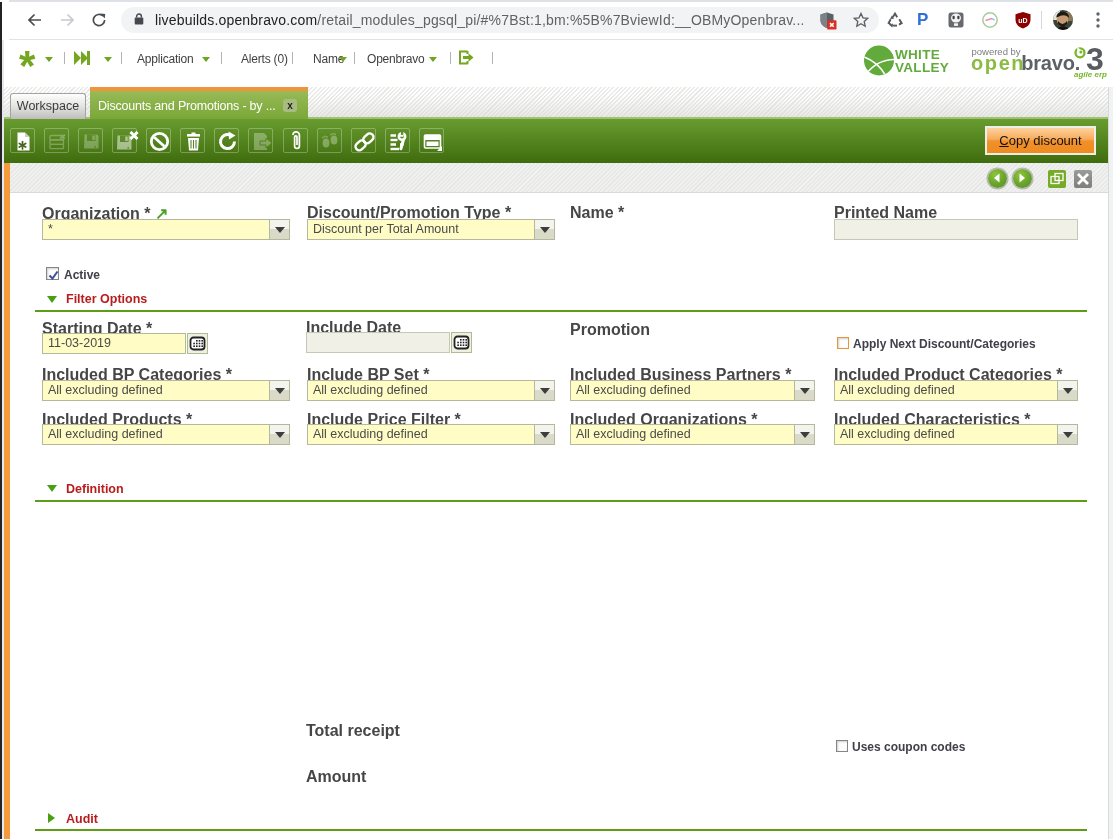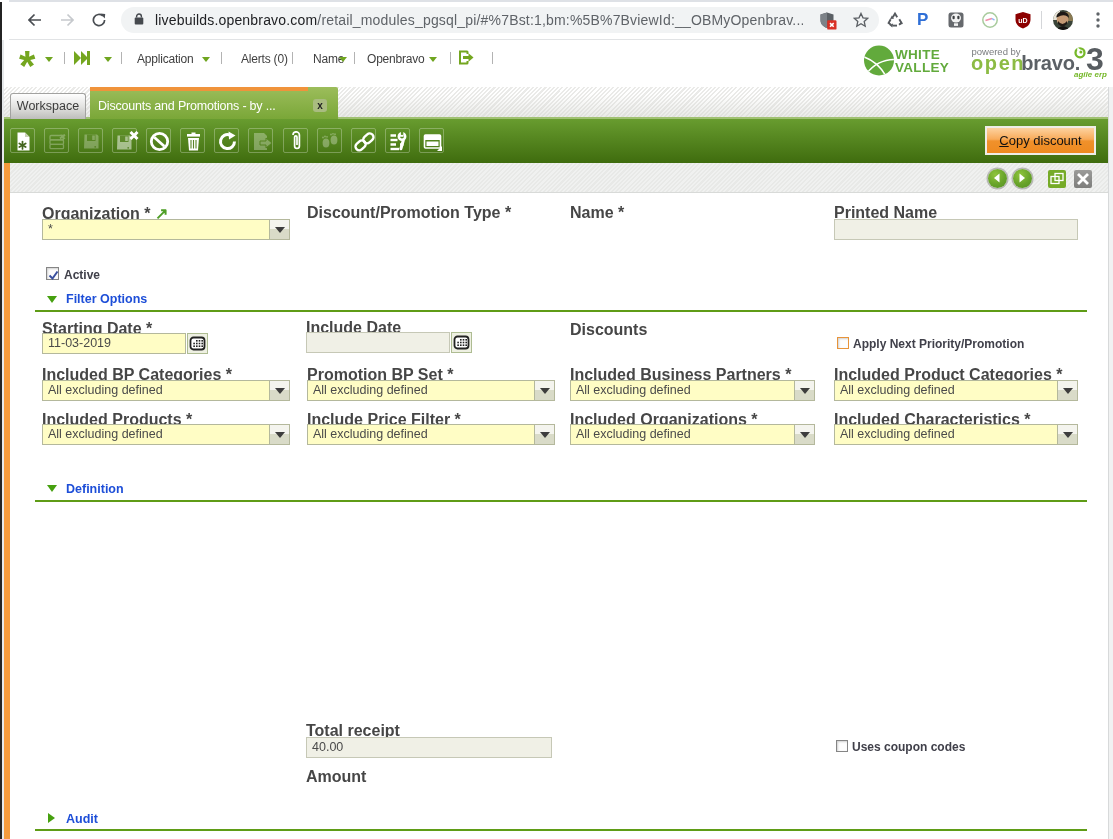--- a/index.html
+++ b/index.html
@@ -14,21 +14,21 @@
 #urlbar { position:absolute; left:112px; top:7px; width:758px; height:26px; background:#f1f3f4; border-radius:13px; }
 #urltext { position:absolute; left:146px; top:12px; width:648px; overflow:hidden; font-size:14px; letter-spacing:0.18px; color:#5f6368; white-space:nowrap; }
 #urltext b { color:#202124; font-weight:normal; }
 
 #appheader { position:absolute; top:40px; left:2px; width:1109px; height:47px; background:#fff; }
 .menuitem { position:absolute; top:52px; font-size:12px; letter-spacing:-0.2px; color:#3f3f3f; white-space:nowrap; }
 .msep { position:absolute; top:52px; width:1px; height:12px; background:#b3b3b3; }
 .gtri { position:absolute; width:0; height:0; border-left:4.5px solid transparent; border-right:4.5px solid transparent; border-top:5px solid #6fa51f; top:57px; }
 
 #tabws { position:absolute; left:10px; top:93px; width:76px; height:26px; background:linear-gradient(#fefefe,#e3e3e1 50%,#bdbdbb); border:1px solid #a2a2a0; border-bottom:none; border-radius:3px 3px 0 0; font-size:12.5px; color:#3c3c3c; text-align:center; line-height:25px; }
-#tabactive { position:absolute; left:90px; top:87px; width:248px; height:32px; background:linear-gradient(#9cbd5b,#7aa738); border-radius:2px 2px 0 0; }
+#tabactive { position:absolute; left:90px; top:87px; width:218px; height:32px; background:linear-gradient(#9cbd5b,#7aa738); border-radius:2px 2px 0 0; }
 #tabactive .otop { position:absolute; top:0; left:0; width:218px; height:4px; background:#f0933b; }
 #tabactive .ttext { position:absolute; left:8px; top:12px; color:#fff; font-size:12.5px; letter-spacing:-0.2px; white-space:nowrap; }
 #tabactive .tclose { position:absolute; right:11px; top:12px; width:14px; height:13px; background:#a9bc80; border-radius:3px; color:#222; font-size:10px; line-height:13px; text-align:center; font-weight:bold; }
 
 #toolbar { position:absolute; left:0px; top:119px; width:1113px; height:44px; background:linear-gradient(#689c2f,#3f6c0e); }
 .tbtn { position:absolute; top:9px; width:25px; height:25px; border:1px solid rgba(255,255,255,0.28); border-radius:2px; }
 .tbtn svg { position:absolute; left:2px; top:2px; }
 #copybtn { position:absolute; left:985px; top:7px; width:111px; height:29px; background:linear-gradient(#fdd2a0,#f8ab5a 45%,#f0912b 52%,#ee8a20); border:2px solid #efede7; font-size:13px; color:#111; text-align:center; line-height:25px; }
 
 #navstrip { position:absolute; left:2px; top:163px; width:1109px; height:30px; background:repeating-linear-gradient(315deg,#f0f1f0 0px,#f0f1f0 1.5px,#e8e9e7 1.5px,#e8e9e7 3px);border-bottom:1px solid #d8dad8; }
@@ -41,21 +41,21 @@
 #leftgrey { position:absolute; left:2px; top:40px; width:2px; height:799px; background:#e6e9eb; }
 #darkedge { position:absolute; left:0; top:2px; width:2px; height:837px; background:#232323; }
 #rightedge { position:absolute; left:1108px; top:87px; width:5px; height:752px; background:#f1f2f2; border-left:1px solid #d7d9da; }
 .flabel { position:absolute; font-size:16px; font-weight:bold; color:#464646; white-space:nowrap; }
 .ffield { position:absolute; height:21px; font-size:12.5px; color:#4a4a4a; line-height:19px; padding-left:5px; white-space:nowrap; }
 .yel { background:#fffdc5; border:1px solid #b4b89c; }
 .gry { background:#f0f0e6; border:1px solid #c6c8b6; }
 .combo { position:absolute; right:0px; top:0px; width:20px; height:19px; background:linear-gradient(#f4f4ee 0 45%,#d9dbc8 45%); border-left:1px solid #b4b89c; }
 .combo:after { content:""; position:absolute; left:5px; top:7px; width:0; height:0; border-left:5px solid transparent; border-right:5px solid transparent; border-top:6px solid #3d3d3d; }
 .calbtn { position:absolute; width:21px; height:21px; background:#eef0e2; border:1px solid #aebc92; }
-.sechead { position:absolute; font-size:12.5px; font-weight:bold; color:#1d4ed8; }
+.sechead { position:absolute; font-size:12.5px; font-weight:bold; color:#b91c1c; }
 .secline { position:absolute; left:35px; width:1052px; height:2px; background:#5f9c16; }
 .tridown { position:absolute; width:0; height:0; border-left:5.5px solid transparent; border-right:5.5px solid transparent; border-top:7.5px solid #46a00f; }
 .triright { position:absolute; width:0; height:0; border-top:5.5px solid transparent; border-bottom:5.5px solid transparent; border-left:7.5px solid #46a00f; }
 .cb { position:absolute; width:13px; height:13px; background:#fdfdfd; border:1px solid #858585; box-shadow:inset 1px 1px 2px rgba(0,0,0,0.18); }
 .cblabel { position:absolute; font-size:12px; font-weight:bold; color:#40404a; white-space:nowrap; }
 </style>
 </head>
 <body>
 <div id="page">
 
@@ -358,20 +358,21 @@
 
   <div id="form"></div>
   <div id="orangestrip"></div>
   <div id="leftgrey"></div>
   <div id="darkedge"></div>
   <div id="rightedge"></div>
 
   <div class="flabel" style="left:42px;top:204px">Organization * <span style="color:#4f9f27">↗</span></div>
   <div class="ffield yel" style="left:42px;top:219px;width:248px">*<div class="combo"></div></div>
   <div class="flabel" style="left:307px;top:204px">Discount/Promotion Type *</div>
+  <div class="ffield yel" style="left:307px;top:219px;width:248px">Discount per Total Amount<div class="combo"></div></div>
   <div class="flabel" style="left:570px;top:204px">Name *</div>
   <div class="flabel" style="left:834px;top:204px">Printed Name</div>
   <div class="ffield gry" style="left:834px;top:219px;width:244px"></div>
 
   <div class="cb" style="left:46px;top:267px"><svg width="13" height="13" viewBox="0 0 13 13">
         <path d="M2.5 6.5 L5.5 9.5 L10.5 2.5" stroke="#3a4f9e" stroke-width="2" fill="none"></path>
       </svg></div>
   <div class="cblabel" style="left:64px;top:268px">Active</div>
 
   <div class="tridown" style="left:47px;top:296px"></div>
@@ -407,48 +408,47 @@
           <rect x="5.3" y="8.7" width="1.6" height="1.6"></rect>
           <rect x="8" y="8.7" width="1.6" height="1.6"></rect>
           <rect x="10.7" y="8.7" width="1.6" height="1.6"></rect>
           <rect x="13.4" y="8.7" width="1.6" height="1.6"></rect>
           <rect x="5.3" y="11.4" width="1.6" height="1.6"></rect>
           <rect x="8" y="11.4" width="1.6" height="1.6"></rect>
           <rect x="10.7" y="11.4" width="1.6" height="1.6"></rect>
           <rect x="13.4" y="11.4" width="1.6" height="1.6"></rect>
         </g>
       </svg></div>
-  <div class="flabel" style="left:570px;top:321px">Discounts</div>
+  <div class="flabel" style="left:570px;top:321px">Promotion</div>
   <div class="cb" style="left:837px;top:337px;width:12px;height:12px;border-color:#e8943a"></div>
-  <div class="cblabel" style="left:853px;top:337px">Apply Next Priority/Promotion</div>
+  <div class="cblabel" style="left:853px;top:337px">Apply Next Discount/Categories</div>
 
   <div class="flabel" style="left:42px;top:366px">Included BP Categories *</div>
   <div class="ffield yel" style="left:42px;top:380px;width:248px">All excluding defined<div class="combo"></div></div>
-  <div class="flabel" style="left:307px;top:366px">Promotion BP Set *</div>
+  <div class="flabel" style="left:307px;top:366px">Include BP Set *</div>
   <div class="ffield yel" style="left:307px;top:380px;width:248px">All excluding defined<div class="combo"></div></div>
   <div class="flabel" style="left:570px;top:366px">Included Business Partners *</div>
   <div class="ffield yel" style="left:570px;top:380px;width:245px">All excluding defined<div class="combo"></div></div>
   <div class="flabel" style="left:834px;top:366px">Included Product Categories *</div>
   <div class="ffield yel" style="left:834px;top:380px;width:244px">All excluding defined<div class="combo"></div></div>
 
   <div class="flabel" style="left:42px;top:411px">Included Products *</div>
   <div class="ffield yel" style="left:42px;top:424px;width:248px">All excluding defined<div class="combo"></div></div>
   <div class="flabel" style="left:307px;top:411px">Include Price Filter *</div>
   <div class="ffield yel" style="left:307px;top:424px;width:248px">All excluding defined<div class="combo"></div></div>
   <div class="flabel" style="left:570px;top:411px">Included Organizations *</div>
   <div class="ffield yel" style="left:570px;top:424px;width:245px">All excluding defined<div class="combo"></div></div>
   <div class="flabel" style="left:834px;top:411px">Included Characteristics *</div>
   <div class="ffield yel" style="left:834px;top:424px;width:244px">All excluding defined<div class="combo"></div></div>
 
   <div class="tridown" style="left:47px;top:485px"></div>
   <div class="sechead" style="left:66px;top:482px">Definition</div>
   <div class="secline" style="top:500px"></div>
 
   <div class="flabel" style="left:306px;top:722px">Total receipt</div>
-  <div class="ffield gry" style="left:306px;top:737px;width:246px">40.00</div>
   <div class="cb" style="left:836px;top:740px;width:12px;height:12px"></div>
   <div class="cblabel" style="left:852px;top:740px">Uses coupon codes</div>
   <div class="flabel" style="left:306px;top:768px">Amount</div>
 
   <div class="triright" style="left:48px;top:813px"></div>
   <div class="sechead" style="left:66px;top:812px">Audit</div>
   <div class="secline" style="top:829px"></div>
 
 </div>
 

